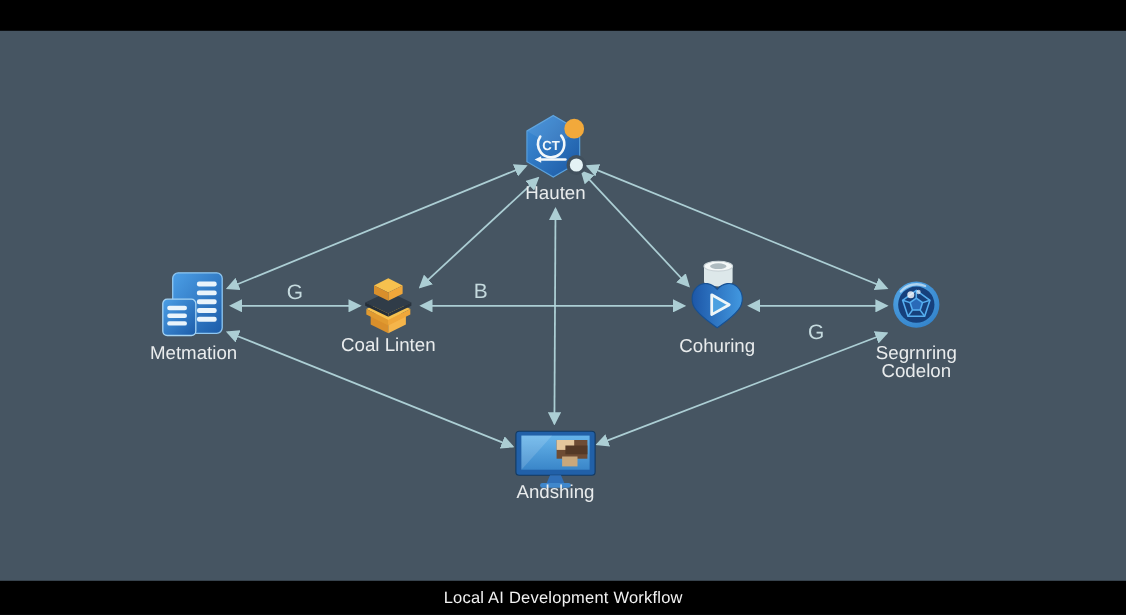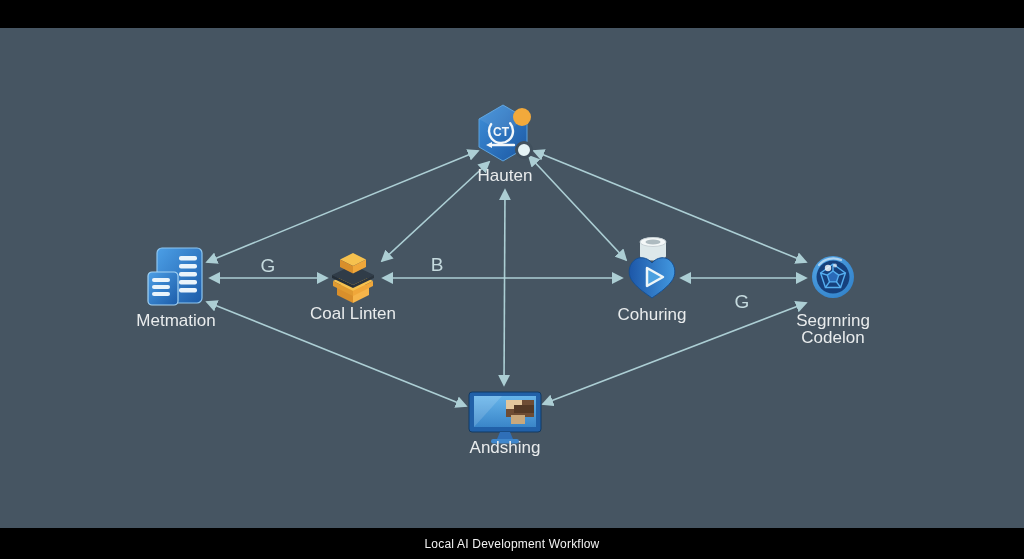--- a/index.html
+++ b/index.html
@@ -3,21 +3,21 @@
 <meta charset="utf-8">
 <style>
   html,body{margin:0;padding:0;background:#000;}
   .stage{
     position:relative;width:1024px;height:559px;overflow:hidden;
     font-family:"Liberation Sans", sans-serif;
   }
   .letterbox{position:absolute;left:0;width:100%;}
   .letterbox.top{top:0;height:28px;}
   .letterbox.bottom{bottom:0;height:31px;display:flex;align-items:center;justify-content:center;}
-  .caption{font-size:12px;letter-spacing:.2px;}
+  .caption{font-size:15px;letter-spacing:.2px;}
   svg text{font-family:"Liberation Sans", sans-serif;}
   .node-label{font-size:17px;}
   .edge-letter{font-size:19px;}
 </style>
 </head>
 <body>
 
 <div class="stage" id="stage" style="background: rgb(70, 85, 98);">
   <div class="letterbox top" id="bar-top" style="background: rgb(0, 0, 0);"></div>
 

